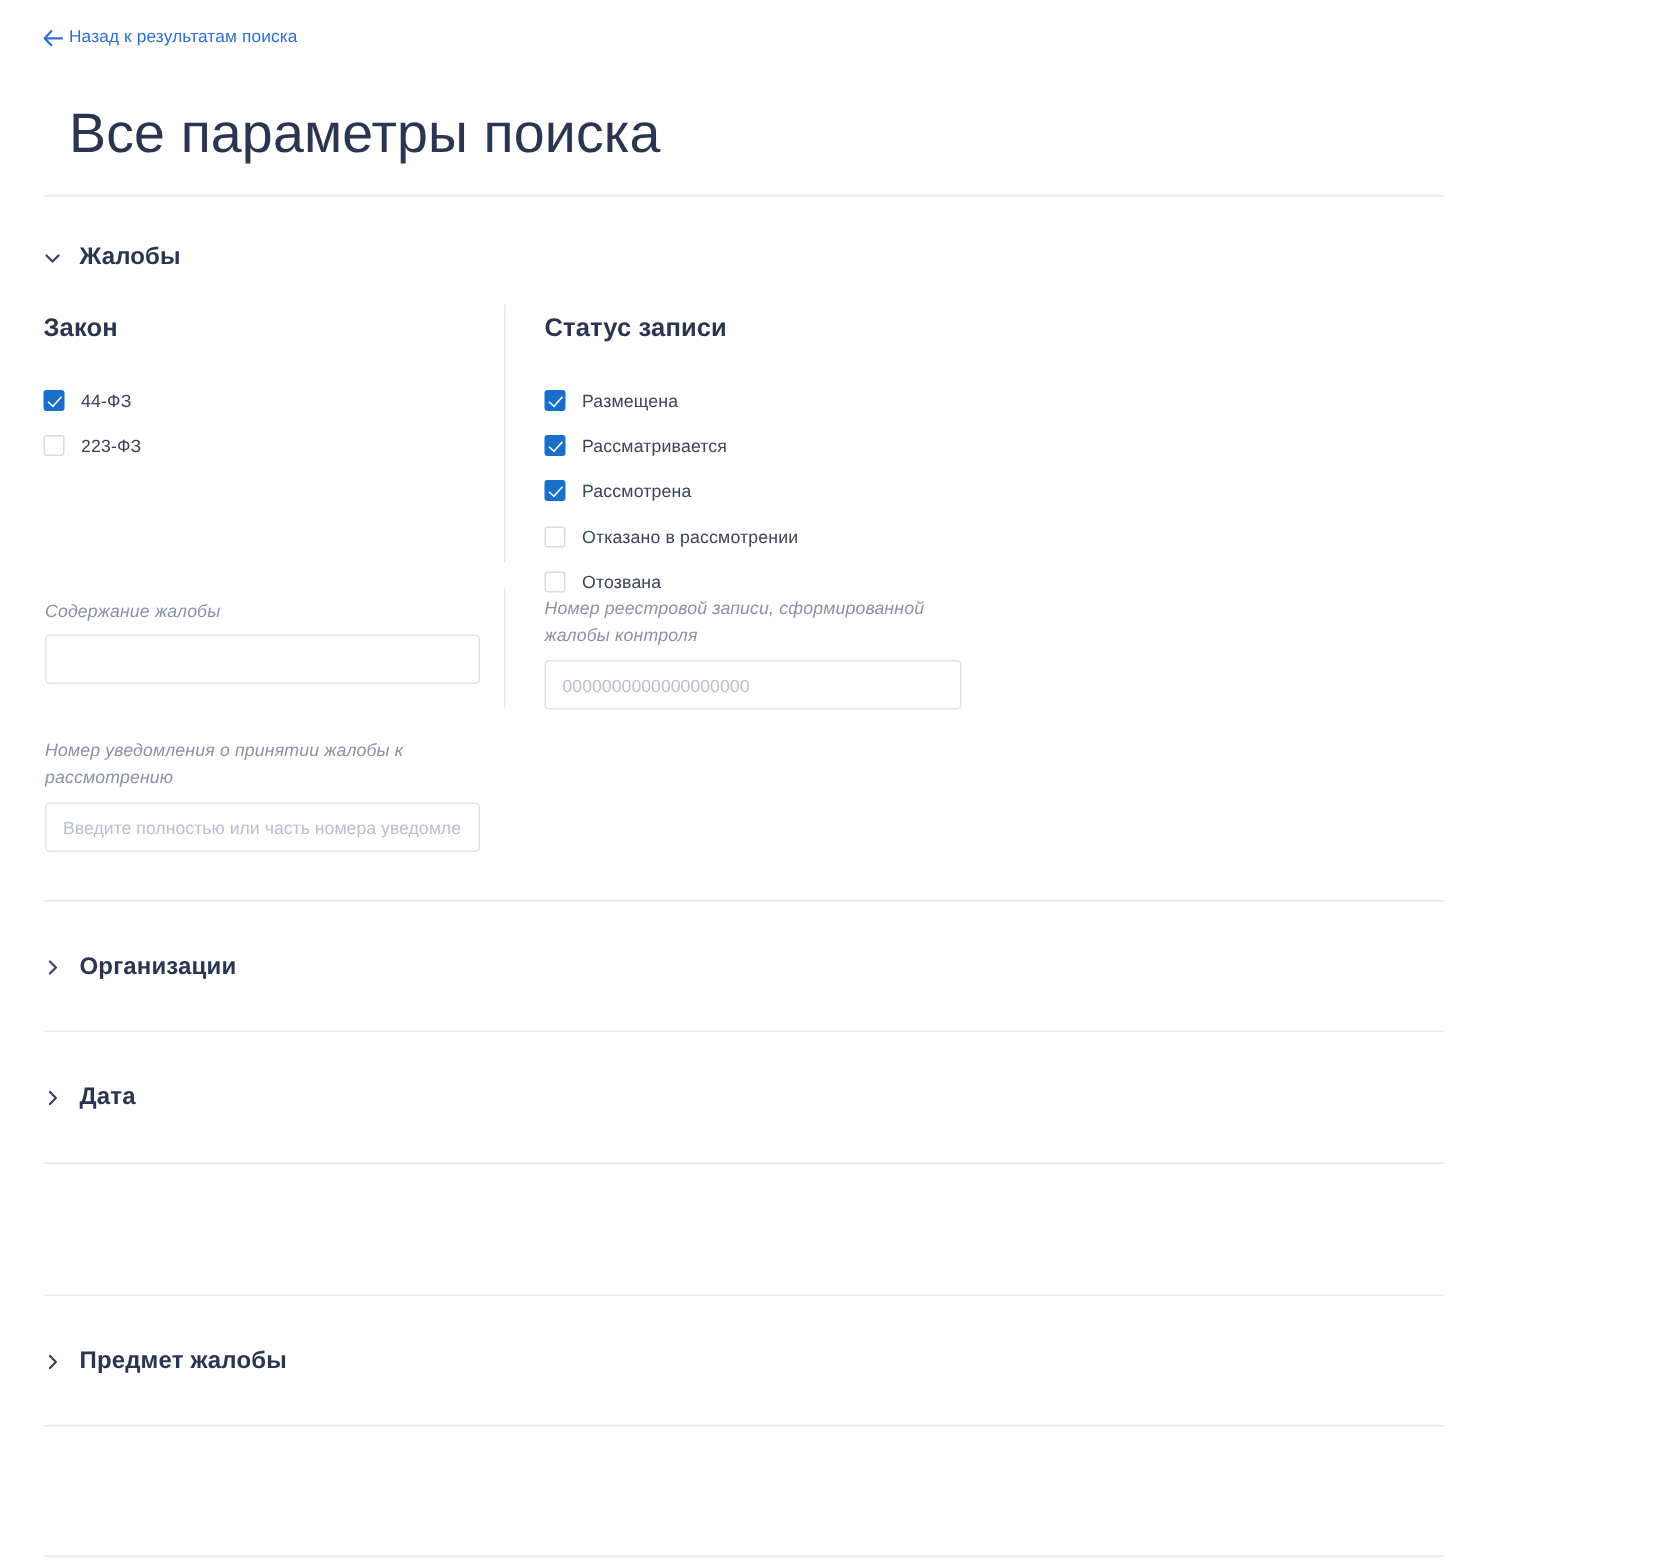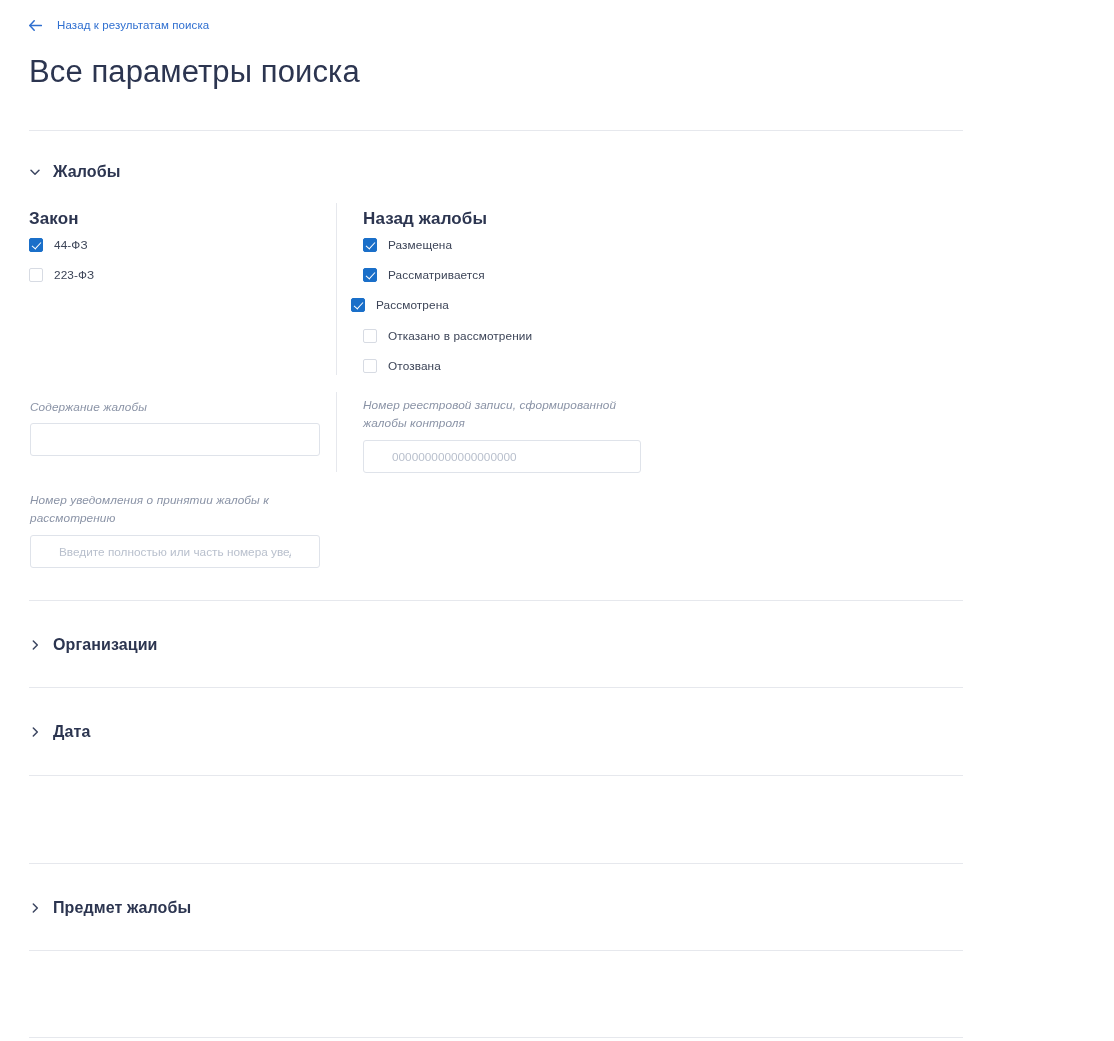--- a/index.html
+++ b/index.html
@@ -18,38 +18,38 @@
   }
 
   .page { position: relative; width: 1114px; height: 1041px; }
 
   
   .back-link {
     position: absolute;
     left: 29px; top: 19px;
     display: flex;
     align-items: center;
-    gap: 15px;
+    gap: 4px;
     text-decoration: none;
     cursor: pointer;
   }
   .back-arrow { display: block; width: 13px; height: 11px; }
   .back-label {
     font-size: 11.5px;
     color: #2f6fd0;
     letter-spacing: .1px;
     white-space: nowrap;
   }
 
   
   .page-title {
     position: absolute;
     left: 29px; top: 52px;
-    margin: 0;
-    font-size: 31px;
+    margin: 17px;
+    font-size: 37px;
     font-weight: 400;
     line-height: 40px;
     color: #2c3550;
     letter-spacing: .1px;
   }
 
   
   .hr {
     position: absolute;
     left: 29px;
@@ -95,20 +95,21 @@
   }
 
   
   .cb-row {
     position: absolute;
     display: flex;
     align-items: flex-start;
     gap: 11px;
     cursor: pointer;
     user-select: none;
+    margin-top: 22px;
   }
   .cb {
     width: 14px; height: 14px;
     flex: none;
     border-radius: 2px;
     position: relative;
     background: #ffffff;
     border: 1px solid #d7dbe3;
   }
   .cb.on {
@@ -138,21 +139,21 @@
     color: #8a93a6;
     line-height: 18px;
     letter-spacing: .1px;
     font-style: italic;
   }
   .field-input {
     display: block;
     width: 290px;
     height: 33px;
     margin-top: 7px;
-    padding: 0 28px;
+    padding: 0 11px;
     border: 1px solid #dfe3ea;
     border-radius: 3px;
     background: #ffffff;
     font-family: inherit;
     font-size: 11.8px;
     color: #3c4457;
     outline: none;
   }
   .field-input::placeholder { color: #b9c0cd; }
   .field-input.wide { width: 278px; }
@@ -188,31 +189,31 @@
 
   <div class="cb-row" style="left:29px; top:238px">
     <span class="cb on"></span>
     <span class="cb-label">44-ФЗ</span>
   </div>
   <div class="cb-row" style="left:29px; top:268px">
     <span class="cb"></span>
     <span class="cb-label">223-ФЗ</span>
   </div>
 
-  <div class="group-label" style="left:363px; top:209px">Назад жалобы</div>
+  <div class="group-label" style="left:363px; top:209px">Статус записи</div>
 
   <div class="cb-row" style="left:363px; top:238px">
     <span class="cb on"></span>
     <span class="cb-label">Размещена</span>
   </div>
   <div class="cb-row" style="left:363px; top:268px">
     <span class="cb on"></span>
     <span class="cb-label">Рассматривается</span>
   </div>
-  <div class="cb-row" style="left:351px; top:298px">
+  <div class="cb-row" style="left:363px; top:298px">
     <span class="cb on"></span>
     <span class="cb-label">Рассмотрена</span>
   </div>
   <div class="cb-row" style="left:363px; top:329px">
     <span class="cb"></span>
     <span class="cb-label">Отказано в рассмотрении</span>
   </div>
   <div class="cb-row" style="left:363px; top:359px">
     <span class="cb"></span>
     <span class="cb-label">Отозвана</span>

